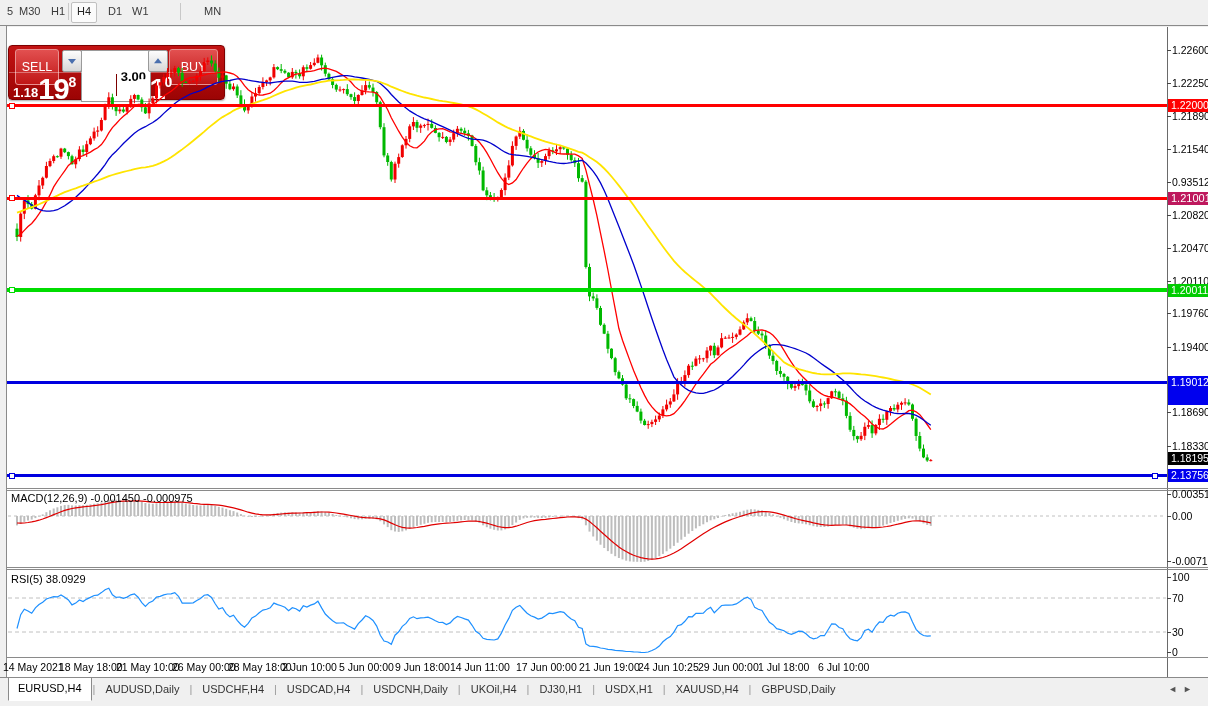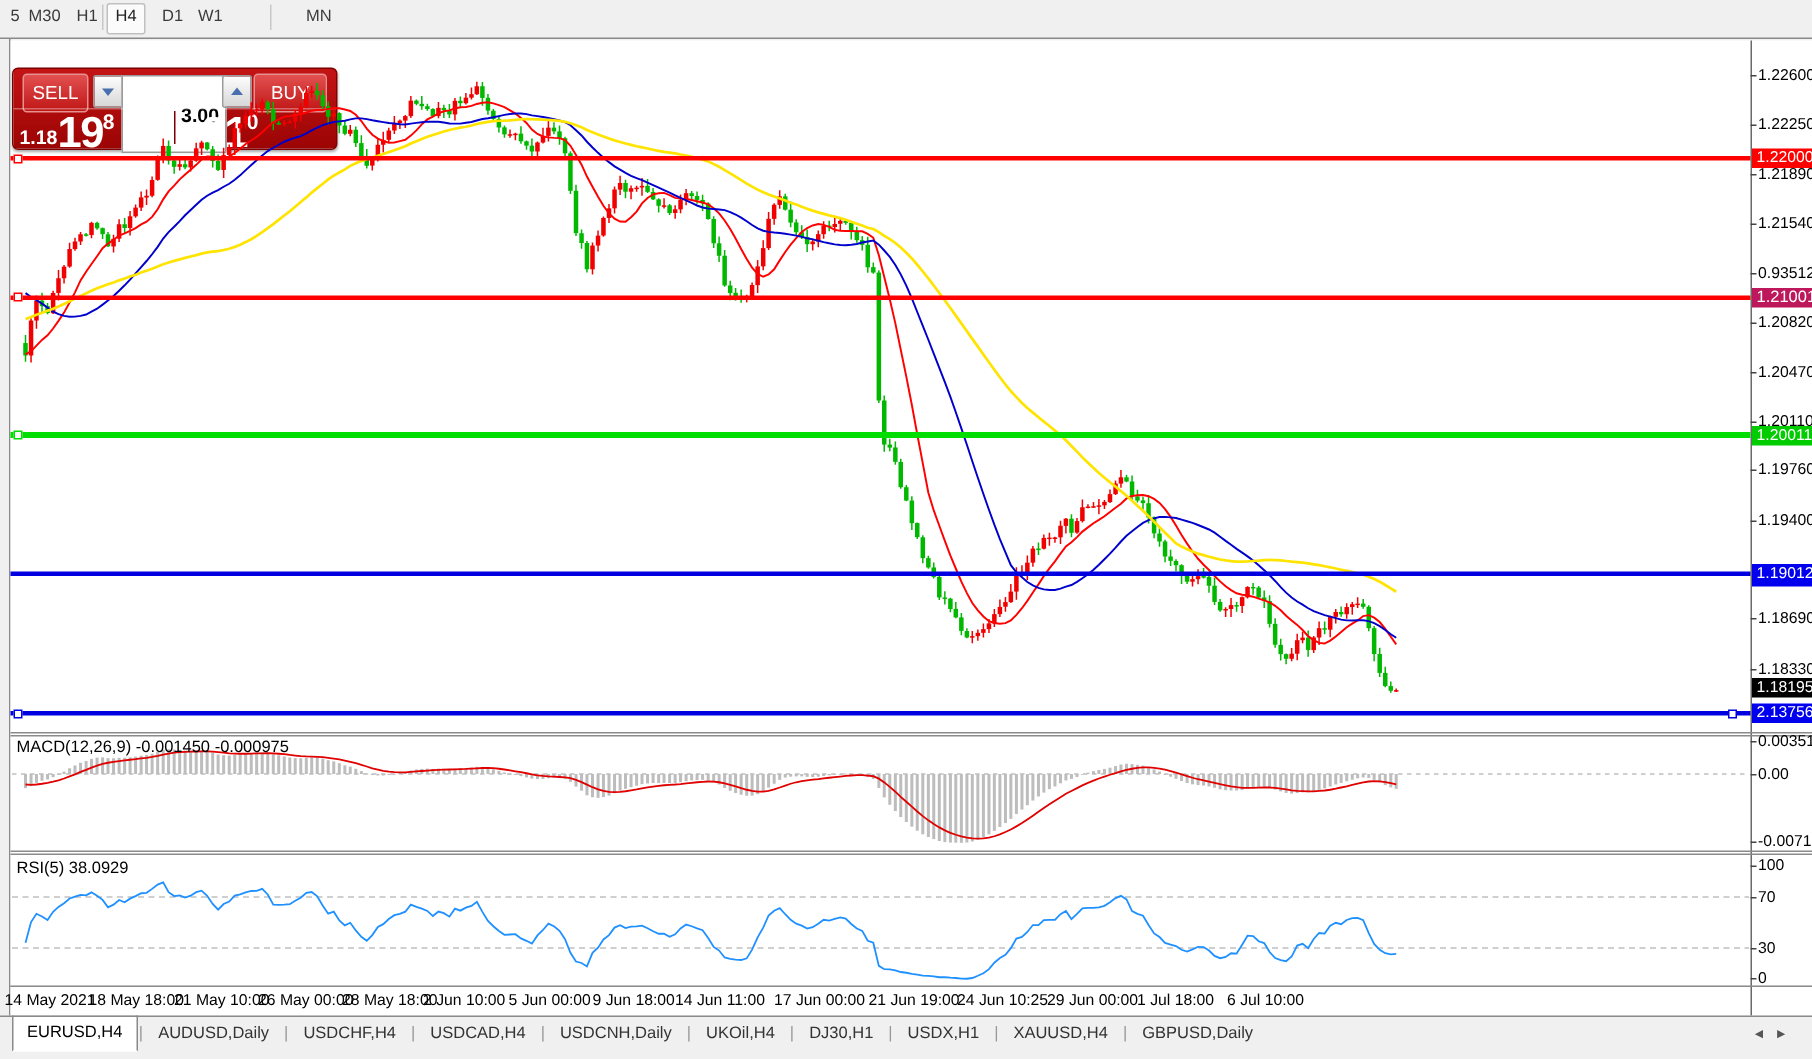--- a/index.html
+++ b/index.html
@@ -18,21 +18,21 @@
   .hsep{position:absolute;left:7px;width:1201px;height:1px;background:#8a8a8a;}
   #axis-vline{position:absolute;left:1167px;top:27px;width:1px;height:650px;background:#6a6a6a;}
   #win-bottom{position:absolute;left:0;top:677px;width:1208px;height:1px;background:#8a8a8a;}
   
   #chart-header{position:absolute;left:14px;top:31px;font-size:11.5px;font-weight:bold;color:#111;letter-spacing:0.2px;}
   #chart-header .tri{font-size:8px;vertical-align:2px;margin-right:5px;}
   #chart-header span{margin-right:4px;}
   
   #tpanel{position:absolute;left:8px;top:45px;width:215px;height:53px;background:linear-gradient(#c31414,#9c0404);border:1px solid #7e0000;border-radius:4px;box-shadow:0 1px 2px rgba(0,0,0,.35);}
   .tp-row{position:absolute;left:0;top:2px;width:100%;height:24px;}
-  .tp-btn{position:absolute;top:1px;height:26px;background:linear-gradient(#e25050,#c01616);border:1px solid #e89090;border-radius:3px;color:#fff;font-size:12.5px;font-family:"Liberation Sans",sans-serif;text-align:center;padding:0;}
+  .tp-btn{position:absolute;top:1px;height:36px;background:linear-gradient(#e25050,#c01616);border:1px solid #e89090;border-radius:3px;color:#fff;font-size:12.5px;font-family:"Liberation Sans",sans-serif;text-align:center;padding:0;}
   #sell-btn{left:6px;width:44px;}
   #buy-btn{left:160px;width:49px;}
   .spin-btn{position:absolute;top:2px;width:18px;height:20px;background:linear-gradient(#fdfdfd,#d7d7d7);border:1px solid #9a9a9a;border-radius:2px;}
   .tri-up,.tri-down{position:absolute;left:50%;top:50%;width:0;height:0;border-left:4px solid transparent;border-right:4px solid transparent;}
   .tri-up{border-bottom:5px solid #4a6fae;transform:translate(-50%,-55%);}
   .tri-down{border-top:5px solid #4a6fae;transform:translate(-50%,-40%);}
   #vol-dec{left:53px;}
   #vol-inc{left:139px;}
   #vol-input{position:absolute;left:72px;top:2px;width:60px;height:18px;border:1px solid #9a9a9a;background:#fff;font-size:13px;font-weight:bold;text-align:right;padding:16px 4px;font-family:"Liberation Sans",sans-serif;}
   .tp-prices{position:absolute;left:0;top:26px;width:100%;height:26px;border-top:1px solid rgba(255,255,255,.35);}
@@ -963,19 +963,19 @@
     <div style="left: 7px; top: 104.456px; width: 1160px; height: 3px; background: rgb(255, 0, 0); position: absolute;"></div>
     <div style="left: 9px; top: 102.956px; width: 6px; height: 6px; background: rgb(255, 255, 255); border: 1.5px solid rgb(255, 0, 0); box-sizing: border-box; position: absolute;"></div>
     <div style="left: 1168px; top: 99.4556px; width: 37px; height: 13px; background: rgb(255, 0, 0); color: rgb(255, 255, 255); font-size: 10.5px; line-height: 13px; padding-left: 3px; position: absolute;">1.22000</div>
     <div style="left: 7px; top: 196.956px; width: 1160px; height: 3px; background: rgb(255, 0, 0); position: absolute;"></div>
     <div style="left: 9px; top: 195.456px; width: 6px; height: 6px; background: rgb(255, 255, 255); border: 1.5px solid rgb(255, 0, 0); box-sizing: border-box; position: absolute;"></div>
     <div style="left: 1168px; top: 191.956px; width: 37px; height: 13px; background: #be185d; color: rgb(255, 255, 255); font-size: 11px; line-height: 13px; padding-left: 3px; position: absolute;">1.21001</div>
     <div style="left: 7px; top: 288.122px; width: 1160px; height: 4px; background: rgb(0, 221, 0); position: absolute;"></div>
     <div style="left: 9px; top: 287.122px; width: 6px; height: 6px; background: rgb(255, 255, 255); border: 1.5px solid rgb(0, 221, 0); box-sizing: border-box; position: absolute;"></div>
     <div style="left: 1168px; top: 283.622px; width: 37px; height: 13px; background: rgb(0, 204, 0); color: rgb(255, 255, 255); font-size: 10.5px; line-height: 13px; padding-left: 3px; position: absolute;">1.20011</div>
     <div style="left: 7px; top: 381.122px; width: 1160px; height: 3px; background: rgb(0, 0, 224); position: absolute;"></div>
-    <div style="left: 1168px; top: 376.122px; width: 37px; height: 15px; background: rgb(0, 0, 238); color: rgb(255, 255, 255); font-size: 10.5px; line-height: 13px; padding-left: 3px; position: absolute;">1.19012</div>
+    <div style="left: 1168px; top: 376.122px; width: 37px; height: 29px; background: rgb(0, 0, 238); color: rgb(255, 255, 255); font-size: 10.5px; line-height: 13px; padding-left: 3px; position: absolute;">1.19012</div>
     <div style="left: 7px; top: 474.456px; width: 1160px; height: 3px; background: rgb(0, 0, 224); position: absolute;"></div>
     <div style="left: 9px; top: 472.956px; width: 6px; height: 6px; background: rgb(255, 255, 255); border: 1.5px solid rgb(0, 0, 224); box-sizing: border-box; position: absolute;"></div>
     <div style="left: 1152px; top: 472.956px; width: 6px; height: 6px; background: rgb(255, 255, 255); border: 1.5px solid rgb(0, 0, 224); box-sizing: border-box; position: absolute;"></div>
     <div style="left: 1168px; top: 469.456px; width: 37px; height: 13px; background: rgb(0, 0, 238); color: rgb(255, 255, 255); font-size: 10.5px; line-height: 13px; padding-left: 3px; position: absolute;">2.13756</div>
     <div style="left: 1168px; top: 451.77px; width: 37px; height: 13px; background: rgb(0, 0, 0); color: rgb(255, 255, 255); font-size: 10.5px; line-height: 13px; padding-left: 3px; position: absolute;">1.18195</div>
   </div>
 
 </body></html>

